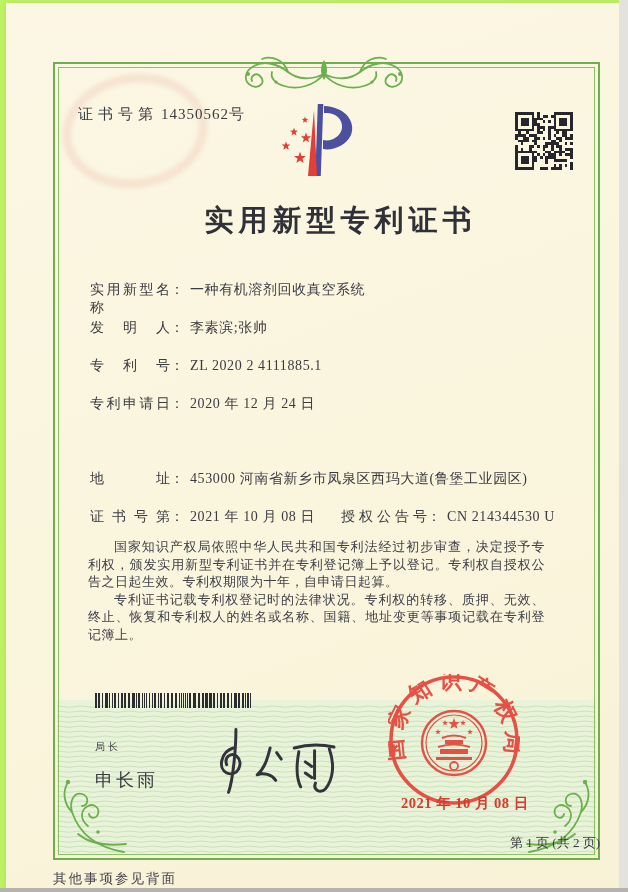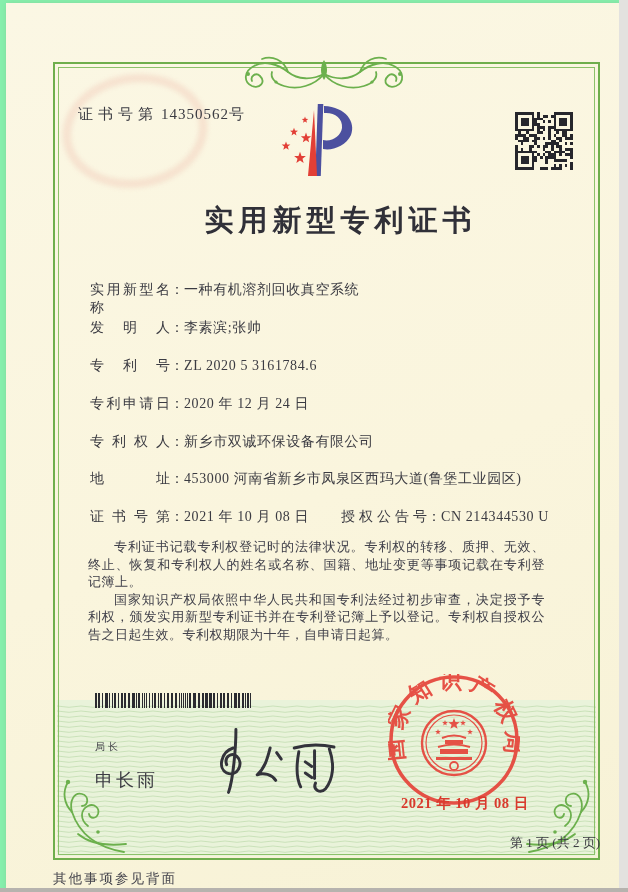--- a/index.html
+++ b/index.html
@@ -1,17 +1,17 @@
 <!DOCTYPE html>
 <html><head>
 <meta charset="utf-8">
 <style>
   html,body{margin:0;padding:0;background:#efeeec;}
   #page{position:relative;width:628px;height:892px;overflow:hidden;
-        font-family:"Liberation Serif","DejaVu Serif",serif;background:#86efac;}
+        font-family:"Liberation Serif","DejaVu Serif",serif;background:#bef264;}
   .abs{position:absolute;}
   
   #paper{left:6px;top:3px;width:613px;height:886px;
          background:linear-gradient(160deg,#fbf7e4 0%,#faf5dd 55%,#f7f2d6 100%);
          box-shadow:2px 2px 6px rgba(120,110,90,.35);}
   #edge-right{right:0;top:0;width:9px;height:892px;background:#e3e2df;}
   #edge-bottom{left:0;bottom:0;width:628px;height:4px;background:#b6b3ae;}
   
   #frame-outer{left:53px;top:62px;width:547px;height:798px;box-sizing:border-box;
                border:2.5px solid #6fae4c;z-index:3;}
@@ -27,21 +27,21 @@
   #cert-no{left:78px;top:105px;font-size:15px;z-index:5;}
   #cert-no .sp{letter-spacing:5px;}
   #cert-no .num{letter-spacing:1px;padding-left:3px;}
   #logo{left:272px;top:98px;z-index:5;}
   #qr{left:515px;top:112px;z-index:5;}
   #title{left:53px;top:201px;width:575px;text-align:center;font-size:29px;font-weight:700;
          letter-spacing:5px;color:#303038;z-index:5;}
   .frow{left:90px;width:490px;height:22px;font-size:14px;z-index:5;}
   .flabel{display:inline-block;width:80px;text-align:justify;text-align-last:justify;vertical-align:top;}
   .fcolon{display:inline-block;}
-  .fvalue{letter-spacing:.6px;}
+  .fvalue{margin-left:6px;letter-spacing:.6px;}
   .pair2{position:absolute;left:251px;top:0;}
   .pair2 .flabel{width:86px;}
   #paras{left:88px;top:538px;width:457px;z-index:5;}
   #paras p{margin:0;font-size:13px;line-height:17.6px;letter-spacing:.5px;
            text-indent:2em;text-align:justify;color:#40404a;}
   #barcode{left:95px;top:693px;z-index:5;}
   #sig-title{left:95px;top:740px;font-size:10px;letter-spacing:3px;z-index:5;}
   #sig-name{left:95px;top:768px;font-size:18px;letter-spacing:3px;z-index:5;}
   #sig-hand{left:198px;top:722px;z-index:6;}
   #seal{left:388px;top:674px;z-index:6;}
@@ -363,41 +363,38 @@
 
   <div class="abs" id="title">实用新型专利证书</div>
 
   <div class="abs frow ink" style="top:281px">
     <span class="flabel">实用新型名称</span><span class="fcolon">：</span><span class="fvalue">一种有机溶剂回收真空系统</span>
   </div>
   <div class="abs frow ink" style="top:319px">
     <span class="flabel">发明人</span><span class="fcolon">：</span><span class="fvalue">李素滨;张帅</span>
   </div>
   <div class="abs frow ink" style="top:357px">
-    <span class="flabel">专利号</span><span class="fcolon">：</span><span class="fvalue">ZL 2020 5 3161784.6</span>
+    <span class="flabel">专利号</span><span class="fcolon">：</span><span class="fvalue">ZL 2020 2 4111885.1</span>
   </div>
   <div class="abs frow ink" style="top:395px">
     <span class="flabel">专利申请日</span><span class="fcolon">：</span><span class="fvalue">2020 年 12 月 24 日</span>
-  </div>
-  <div class="abs frow ink" style="top:433px">
-    <span class="flabel">专利权人</span><span class="fcolon">：</span><span class="fvalue">新乡市双诚环保设备有限公司</span>
   </div>
   <div class="abs frow ink" style="top:470px">
     <span class="flabel">地址</span><span class="fcolon">：</span><span class="fvalue">453000 河南省新乡市凤泉区西玛大道(鲁堡工业园区)</span>
   </div>
   <div class="abs frow ink" style="top:508px">
     <span class="flabel">证书号第</span><span class="fcolon">：</span><span class="fvalue">2021 年 10 月 08 日</span>
     <span class="pair2">
       <span class="flabel">授权公告号</span><span class="fcolon">：</span><span class="fvalue">CN 214344530 U</span>
     </span>
   </div>
 
   <div class="abs" id="paras">
+    <p>国家知识产权局依照中华人民共和国专利法经过初步审查，决定授予专利权，颁发实用新型专利证书并在专利登记簿上予以登记。专利权自授权公告之日起生效。专利权期限为十年，自申请日起算。</p>
     <p>专利证书记载专利权登记时的法律状况。专利权的转移、质押、无效、终止、恢复和专利权人的姓名或名称、国籍、地址变更等事项记载在专利登记簿上。</p>
-    <p>国家知识产权局依照中华人民共和国专利法经过初步审查，决定授予专利权，颁发实用新型专利证书并在专利登记簿上予以登记。专利权自授权公告之日起生效。专利权期限为十年，自申请日起算。</p>
   </div>
 
   <svg class="abs" id="barcode" width="158" height="15" viewBox="0 0 158 15">
     <g id="bar-cells" fill="#2b2b30">
         <rect x="0" y="0" width="2" height="15"></rect>
         <rect x="3" y="0" width="2" height="15"></rect>
         <rect x="7" y="0" width="1" height="15"></rect>
         <rect x="10" y="0" width="3" height="15"></rect>
         <rect x="14" y="0" width="1" height="15"></rect>
         <rect x="17" y="0" width="1" height="15"></rect>

